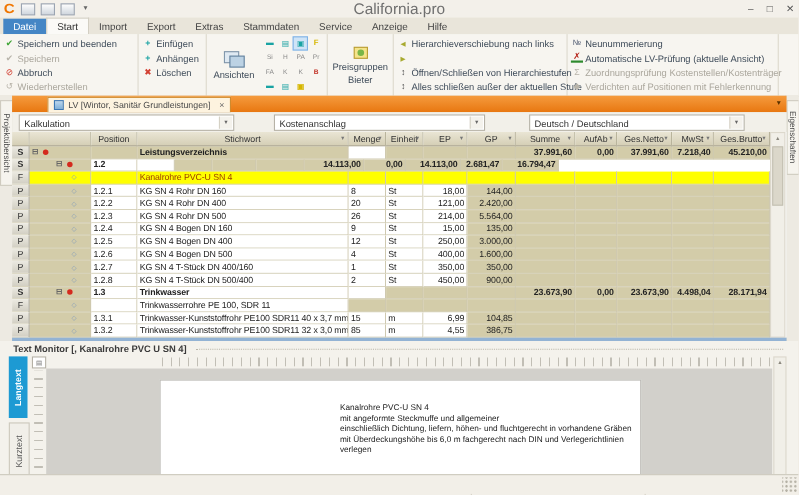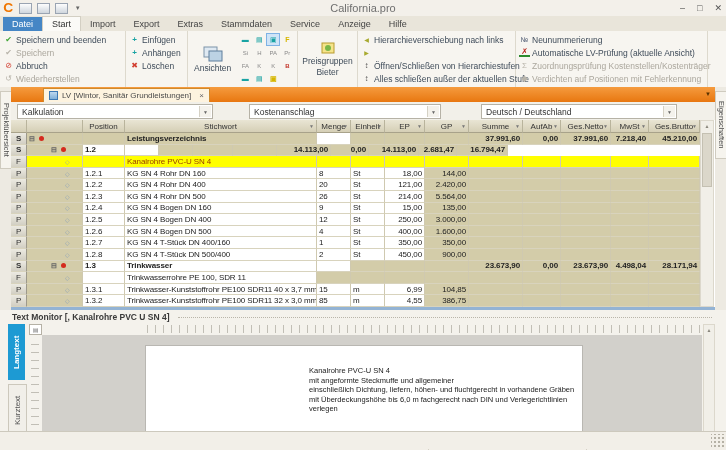--- a/index.html
+++ b/index.html
@@ -7,21 +7,21 @@
        font-family:"Liberation Sans",sans-serif;overflow:hidden;
        -webkit-font-smoothing:antialiased;}
   
   .titlebar{position:absolute;top:0;left:0;right:0;height:16px;background:#f3f0ea;
             display:flex;align-items:center;}
   .logo{margin-left:4px;font-weight:bold;font-size:12px;line-height:12px;color:#f07600;
         transform:scaleX(1.15);}
   .qat{display:flex;align-items:center;margin-left:6px;gap:5px;}
   .qicon{width:11px;height:9px;border:1px solid #9aa4b2;background:linear-gradient(#fdfdfd,#cfd6de);}
   .qcaret{font-size:6px;color:#666;margin-left:2px;}
-  .wtitle{position:absolute;left:50%;transform:translateX(-50%);font-size:11px;color:#6f6f6f;}
+  .wtitle{position:absolute;left:50%;transform:translateX(-50%);font-size:14px;color:#6f6f6f;}
   .winbtns{position:absolute;right:4px;top:0;display:flex;gap:12px;font-size:9px;color:#555;}
   .winbtns span{cursor:default;line-height:16px;}
   
   .menubar{position:absolute;top:16px;left:0;right:0;height:15px;display:flex;font-size:9px;
            align-items:flex-end;}
   .mtab{padding:0 9px;line-height:14px;color:#444;}
   .mtab.file{background:#4586c5;color:#fff;margin-left:3px;}
   .mtab.active{background:#fbfaf7;border:1px solid #d3cfc3;border-bottom:none;color:#333;}
   
   .ribbon{position:absolute;top:31px;left:0;right:0;height:56px;background:#f7f5f0;

